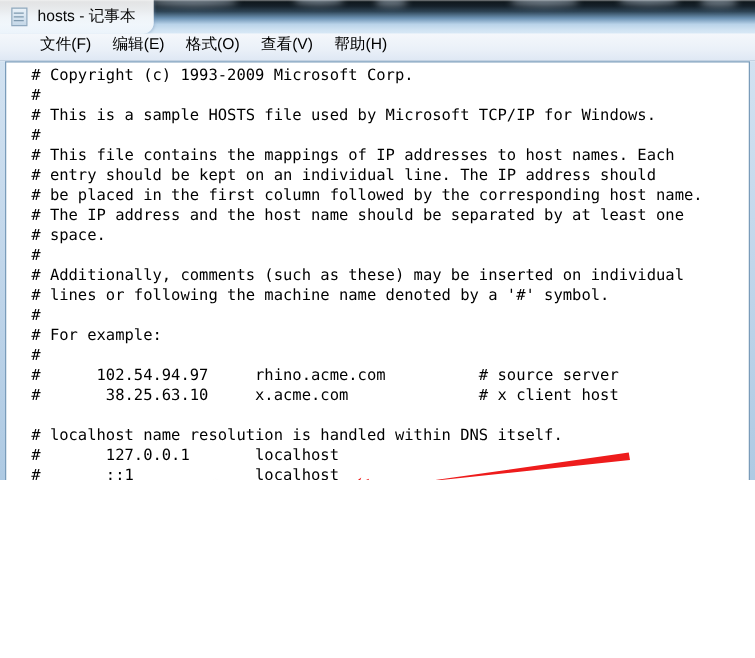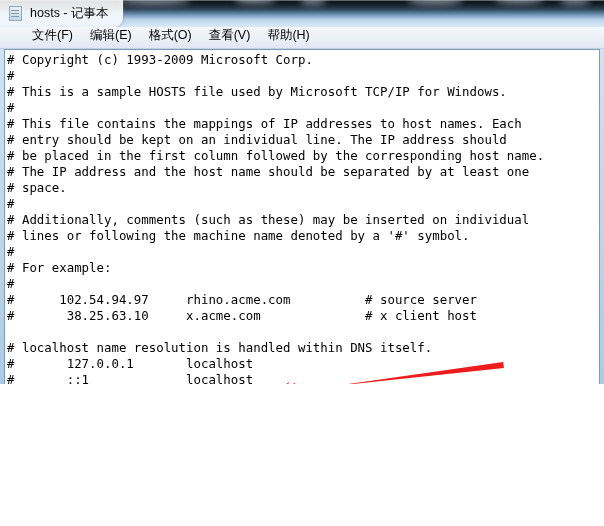--- a/index.html
+++ b/index.html
@@ -144,21 +144,21 @@
     height: 100%;
     background: #ffffff;
     border: 1px solid #7a9cba;
     box-sizing: border-box;
     overflow: hidden;
   }
 
   #edit-area {
     position: absolute;
     left: 0; top: 0; right: 0; bottom: 0;
-    padding: 2px 0 0 2px;
+    padding: 2px 0 0 20px;
     box-sizing: border-box;
     font-family: "DejaVu Sans Mono", monospace;
     font-size: 12.4px;
     line-height: 16px;
     color: #000000;
     white-space: pre;
     letter-spacing: 0px;
   }
   #edit-area .line {
     height: 16px;

